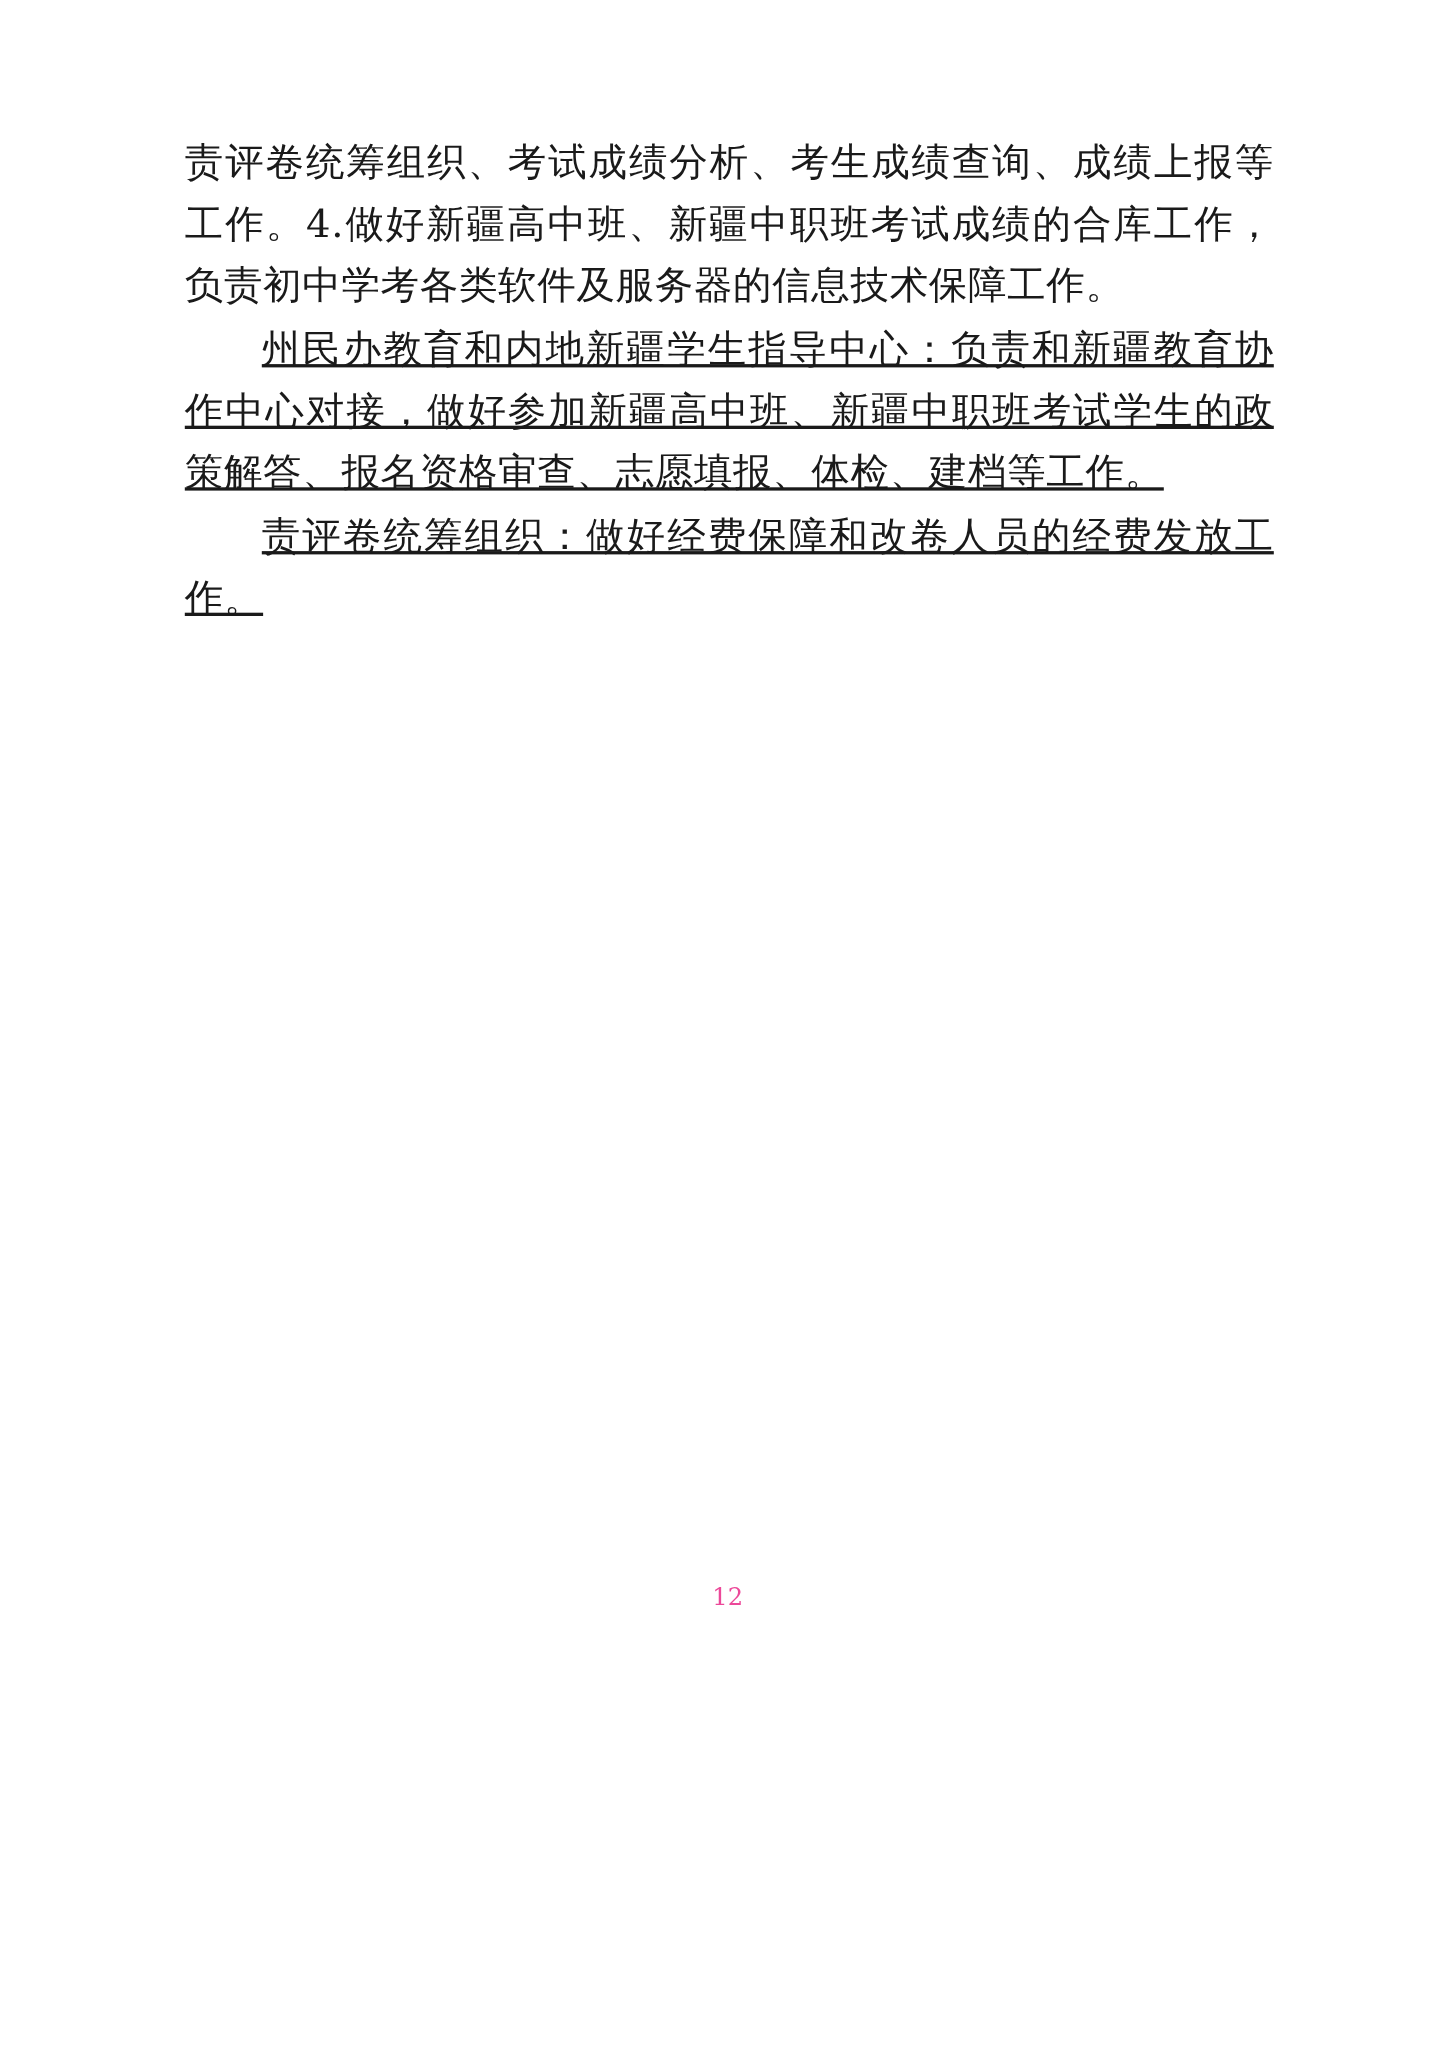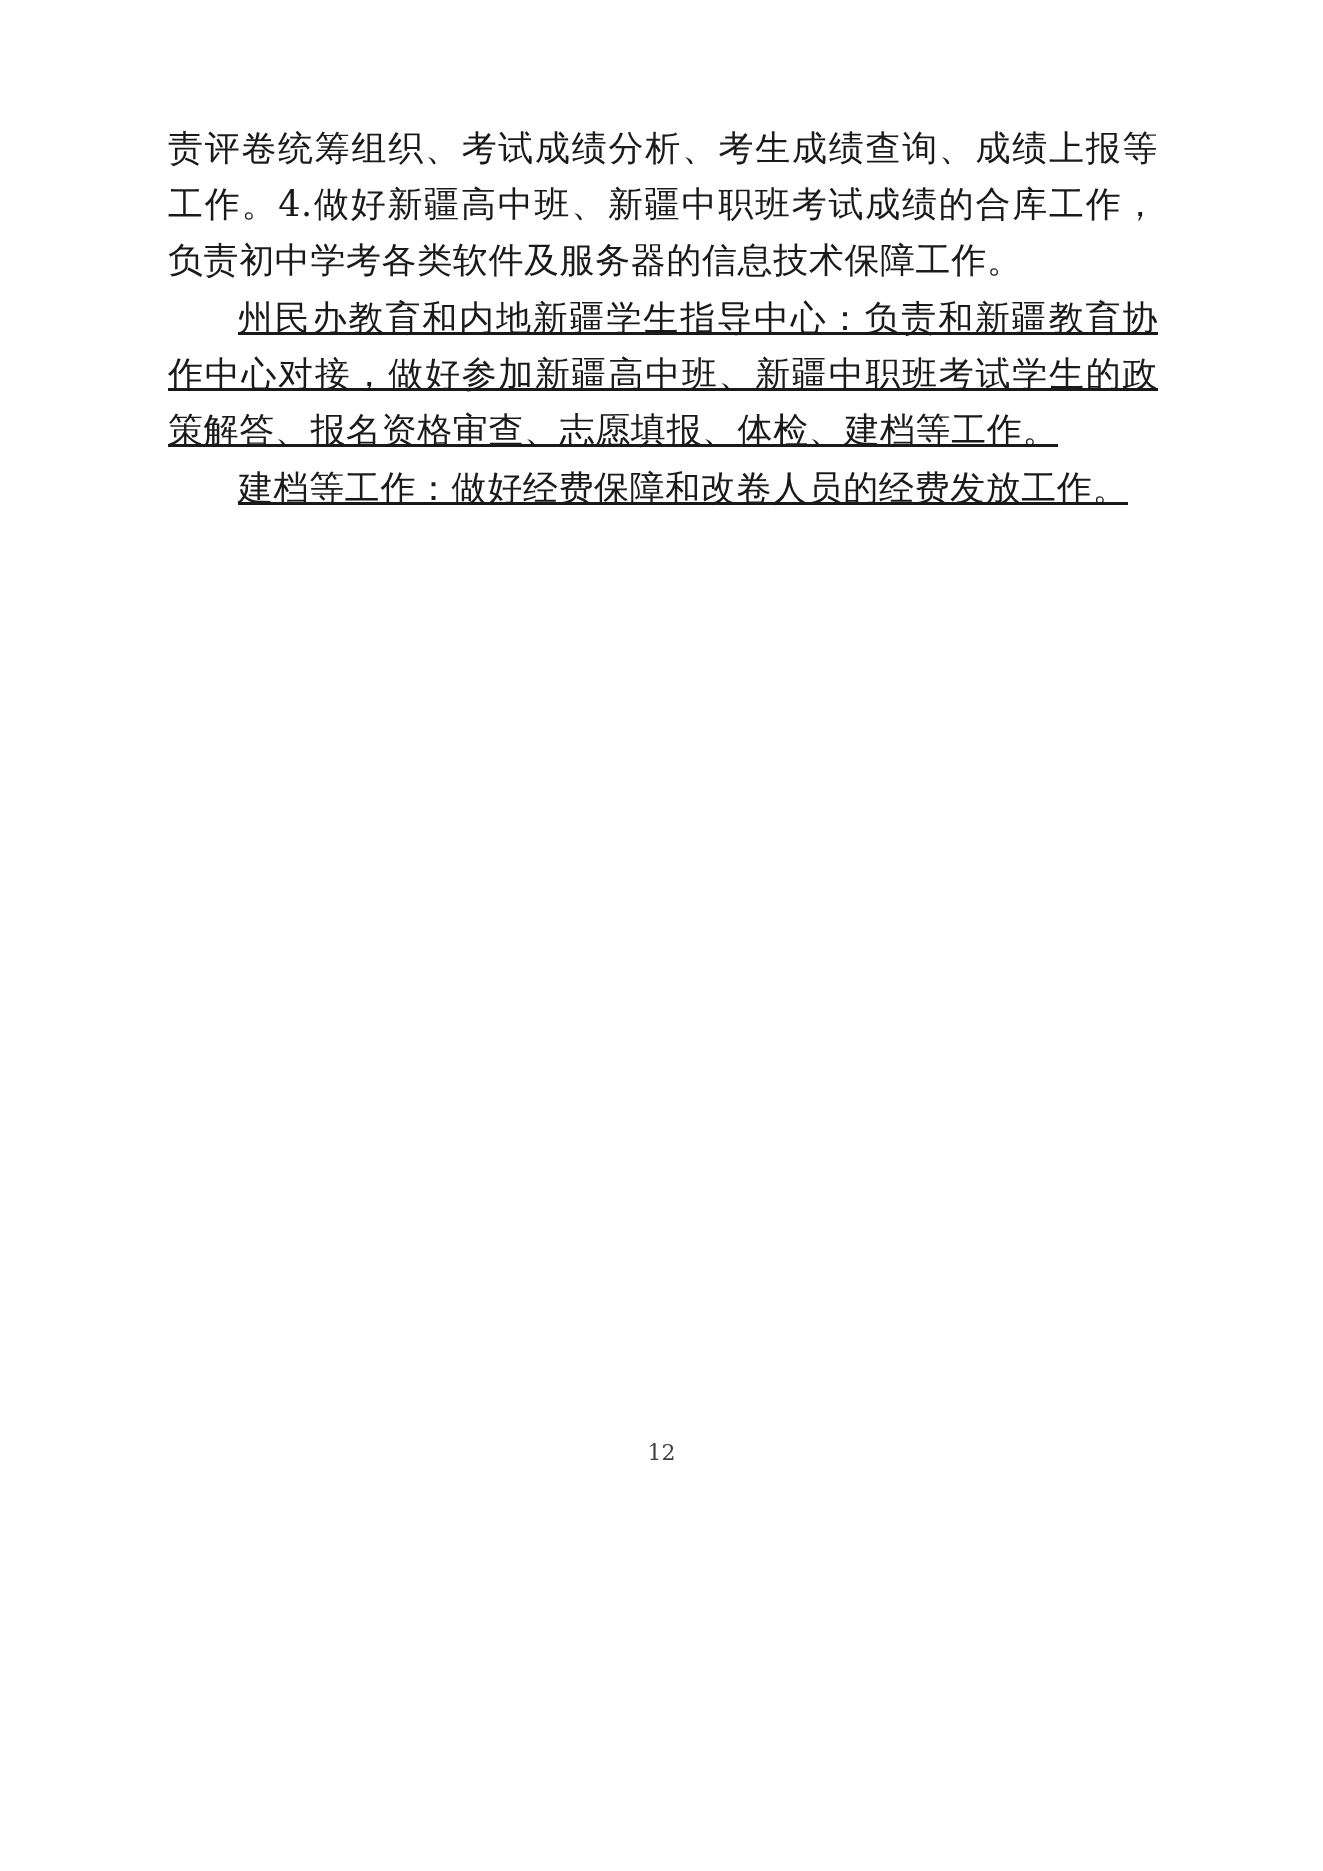--- a/index.html
+++ b/index.html
@@ -36,27 +36,27 @@
     text-indent: 70px;
     text-decoration: underline;
   }
   .page-number {
     position: absolute;
     left: 0;
     right: 0;
     top: 1440px;
     text-align: center;
     font-size: 22px;
-    color: #404040;
+    color: #ec4899;
     font-family: "DejaVu Serif", "Liberation Serif", serif;
   }
 </style>
 </head>
 <body>
 
 <div class="page">
   <div class="content">
     <p class="para">责评卷统筹组织、考试成绩分析、考生成绩查询、成绩上报等工作。4.做好新疆高中班、新疆中职班考试成绩的合库工作，负责初中学考各类软件及服务器的信息技术保障工作。</p>
     <p class="para indent">州民办教育和内地新疆学生指导中心：负责和新疆教育协作中心对接，做好参加新疆高中班、新疆中职班考试学生的政策解答、报名资格审查、志愿填报、体检、建档等工作。</p>
-    <p class="para indent">建档等工作：做好经费保障和改卷人员的经费发放工作。</p>
+    <p class="para indent">责评卷统筹组织：做好经费保障和改卷人员的经费发放工作。</p>
   </div>
   <div class="page-number">12</div>
 </div>
 
 </body></html>

